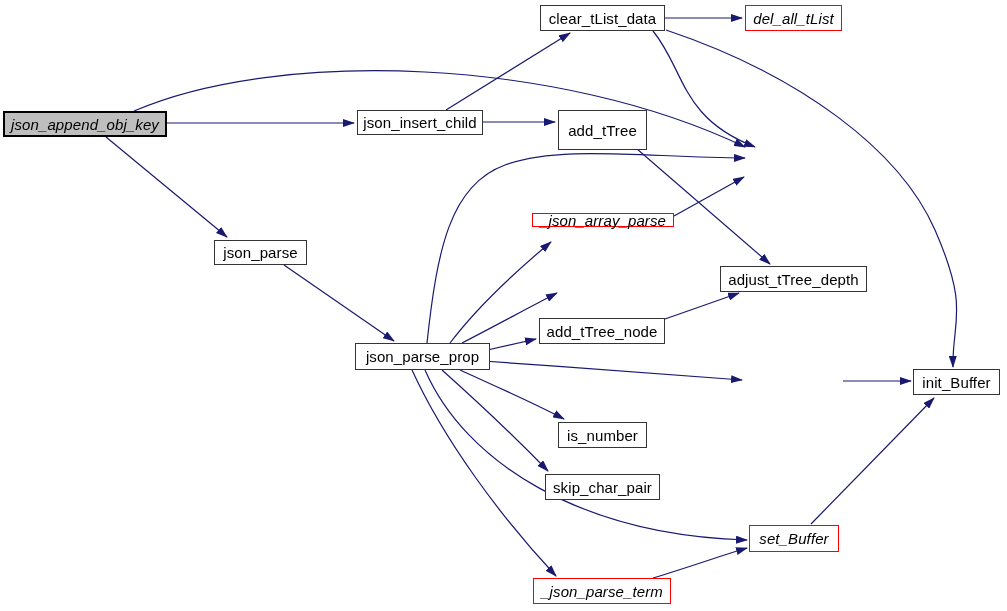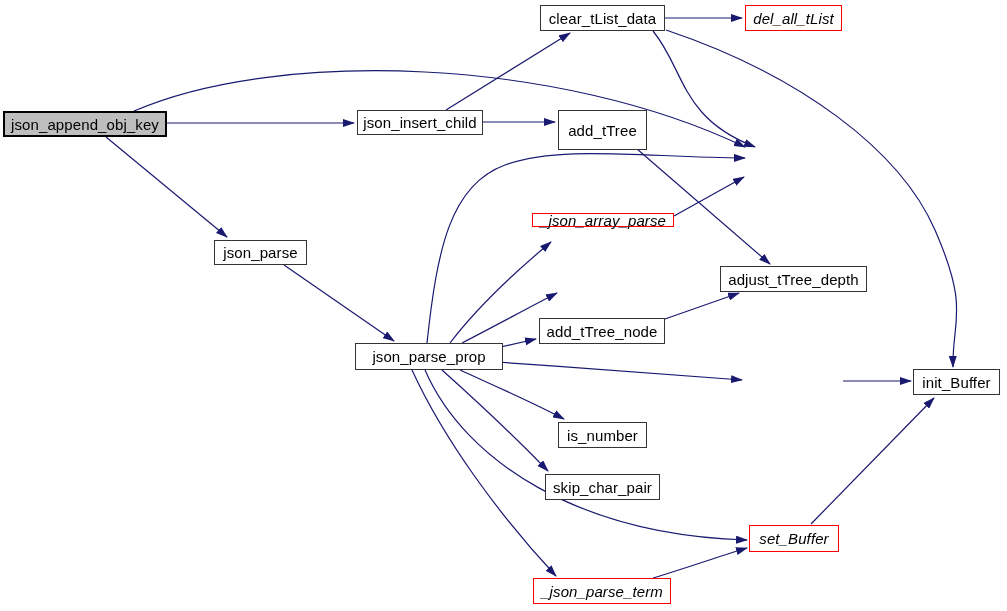--- a/index.html
+++ b/index.html
@@ -17,21 +17,21 @@
     box-sizing:border-box;
     display:flex;align-items:center;justify-content:center;
     background:#ffffff;
     border:1.5px solid #343434;
     color:#000000;
     font-size:15px;
     letter-spacing:0.1px;
     white-space:nowrap;
     cursor:pointer;
   }
-  .node.focus{background:#bebebe;border:2px solid #000000;cursor:default;}
+  .node.focus{background:#bebebe;border:2px solid #000000;cursor:default;font-style:italic;}
   .node.red{border-color:#ff0000;font-style:italic;}
 </style>
 </head>
 <body>
 
 <div class="stage">
 
   <svg class="edges" viewBox="0 0 1007 611">
     <defs>
       <marker id="ah" viewBox="0 0 12 8" refX="11" refY="4" markerWidth="12" markerHeight="8" orient="auto" markerUnits="userSpaceOnUse">
@@ -84,21 +84,21 @@
   </div>
   <div class="node red" style="left:532px;top:213px;width:142px;height:14px">
     <span>_json_array_parse</span>
   </div>
   <div class="node" style="left:720px;top:266px;width:147px;height:26px">
     <span>adjust_tTree_depth</span>
   </div>
   <div class="node" style="left:539px;top:318px;width:126px;height:26px">
     <span>add_tTree_node</span>
   </div>
-  <div class="node" style="left:355px;top:343px;width:148px;height:27px">
+  <div class="node" style="left:355px;top:343px;width:135px;height:27px">
     <span>json_parse_prop</span>
   </div>
   <div class="node" style="left:913px;top:369px;width:87px;height:26px">
     <span>init_Buffer</span>
   </div>
   <div class="node" style="left:558px;top:422px;width:89px;height:26px">
     <span>is_number</span>
   </div>
   <div class="node" style="left:545px;top:474px;width:115px;height:26px">
     <span>skip_char_pair</span>

